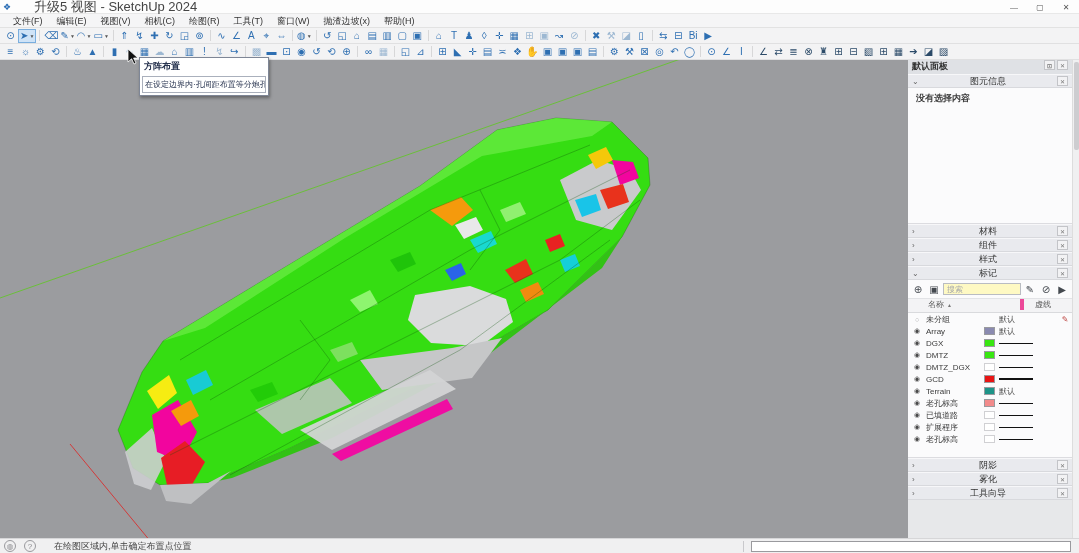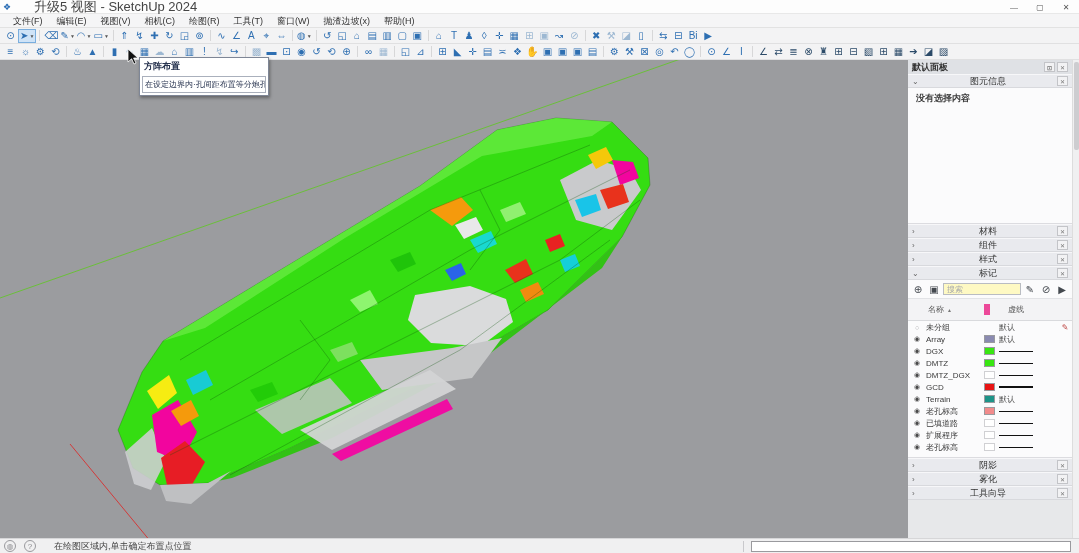--- a/index.html
+++ b/index.html
@@ -45,21 +45,21 @@
     padding:2px 2px; white-space:nowrap; overflow:hidden; }
 
   .cursor { position:absolute; left:127px; top:-12px; z-index:31; }
 
   
   .panel { width:171px; height:478px; background:#e7e8ea; display:flex; }
   .panel-inner { width:164px; display:flex; flex-direction:column; }
   .panel-scroll { width:7px; background:#f0f0f1; border-left:1px solid #ddd; position:relative; }
   .panel-thumb { position:absolute; top:2px; left:1px; width:5px; height:88px; background:#cdcdd0; border-radius:2px; }
 
-  .panel-title { height:14px; background:#dfe1e5; display:flex; align-items:center;
+  .panel-title { height:14px; background:#dfe1e5; display:flex; 
     padding:0 4px; font-weight:bold; color:#333; font-size:9px; }
   .panel-title .spacer { flex:1; }
   .mini-btn { width:11px; height:10px; border:1px solid #c3c4c8; background:#f2f2f4;
     font-size:6px; color:#777; display:inline-flex; align-items:center; justify-content:center;
     margin-left:2px; }
 
   .sec-header { height:14px; background:#e9eaee; border-top:1px solid #f7f7f9;
     border-bottom:1px solid #d8d9dd; display:flex; align-items:center; padding:0 4px;
     font-size:9px; color:#333; }
   .sec-header .chev { width:9px; color:#666; font-size:8px; }
@@ -67,25 +67,25 @@
   .entity-body { height:136px; background:#fbfbfc; border-bottom:1px solid #dcdce0;
     padding:4px 8px; font-weight:bold; color:#3c3c3c; }
 
   .tags-body { height:178px; background:#fbfbfc; border-bottom:1px solid #dcdce0;
     display:flex; flex-direction:column; }
   .tags-toolbar { height:18px; display:flex; align-items:center; padding:0 3px; gap:2px; }
   .tags-toolbar .t-ic { width:14px; text-align:center; color:#44494f; font-size:10px; }
   .tags-search { flex:1; height:12px; border:1px solid #b9bcc2; background:#fef9c3;
     font-size:8px; padding:0 3px; color:#333; min-width:20px; }
   .tags-search::placeholder { color:#a7a9ad; }
-  .tags-colhead { height:23px; background:#f3f3f5; border-top:1px solid #e2e3e6;
-    border-bottom:1px solid #d9dadd; display:flex; align-items:center; font-size:8px; color:#555; }
+  .tags-colhead { height:15px; background:#f3f3f5; border-top:1px solid #e2e3e6;
+    border-bottom:1px solid #d9dadd; display:flex; align-items:flex-start; font-size:8px; color:#555;gap:36px; }
   .col-name { width:76px; padding-left:20px; display:flex; align-items:center; gap:3px; }
   .sort-arrow { font-size:5px; color:#777; }
-  .col-dash { flex:1; border-left:6px solid #ec4899; padding-left:18px; }
+  .col-dash { flex:1; border-left:4px solid #ec4899; padding-left:11px; }
   .tag-row { height:12px; display:flex; align-items:center; font-size:8px; color:#3a3a3a; }
   .eye { width:18px; text-align:center; font-size:7px; color:#4a4a4a; }
   .eye.dim { color:#b0b0b2; }
   .tag-name { width:58px; white-space:nowrap; overflow:hidden; }
   .swatch { width:11px; height:8px; border:1px solid #9a9a9e; margin-right:4px; flex:0 0 11px; }
   .swatch.none { visibility:hidden; }
   .swatch.white { border-color:#d0d0d3; }
   .dash-cell { flex:1; display:flex; align-items:center; color:#555; }
   .dash-line { width:34px; height:1px; background:#111; }
   .dash-line.thick { height:2px; }

